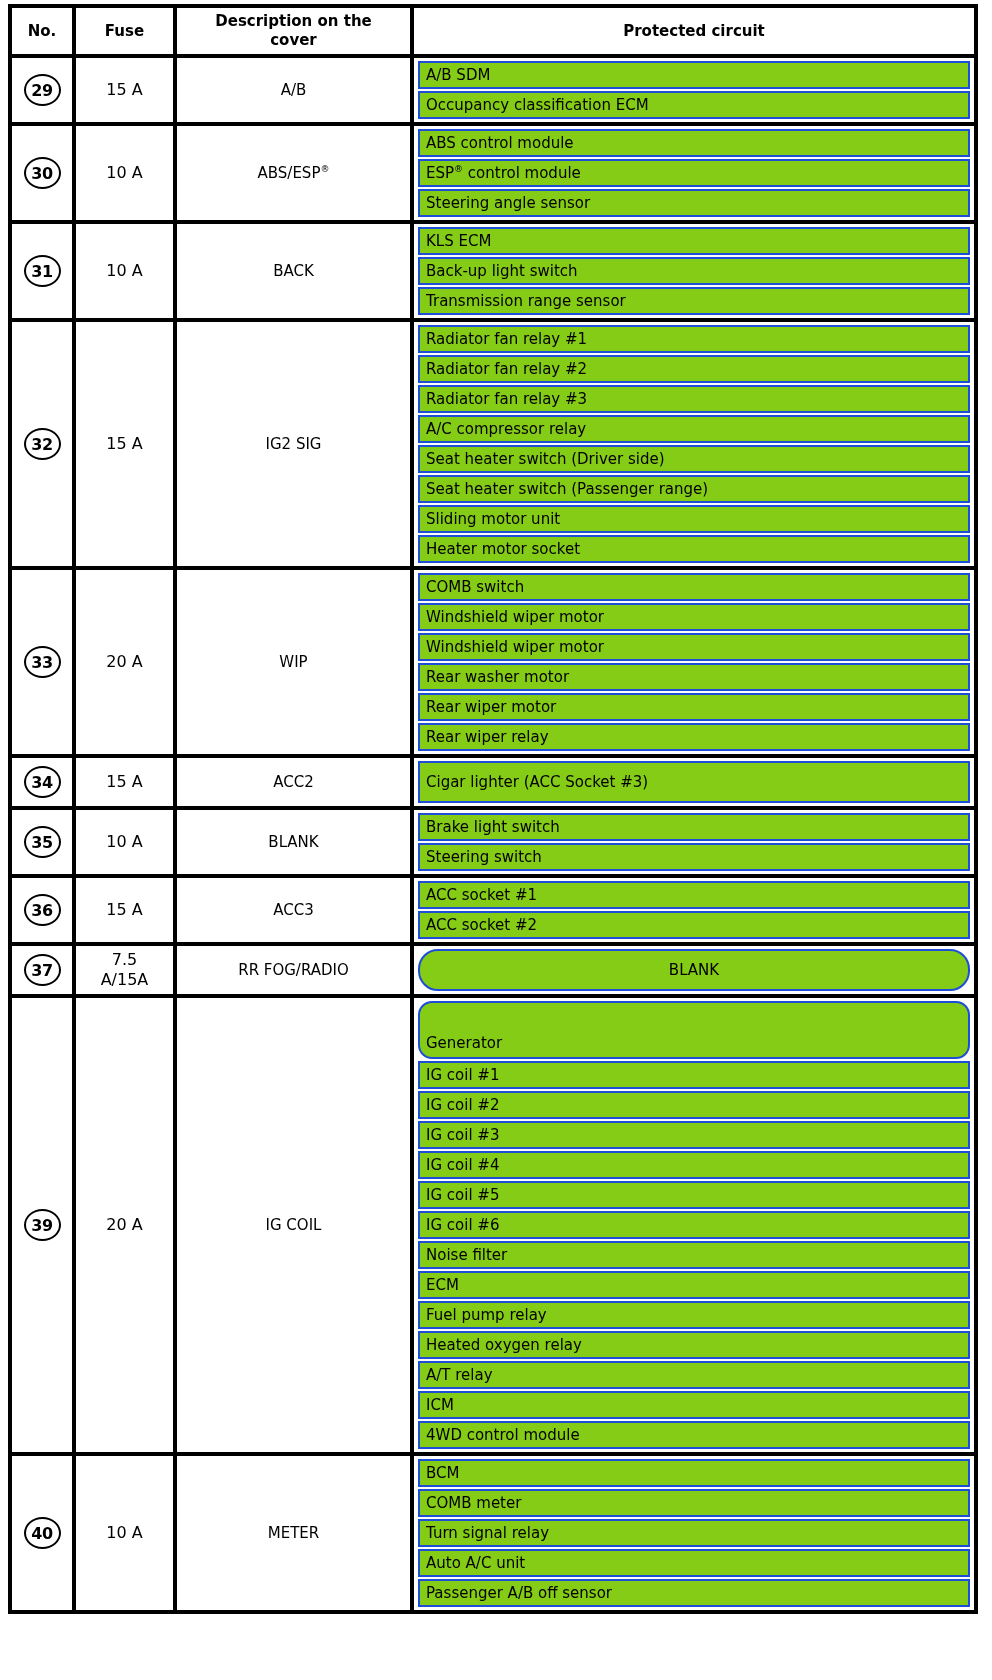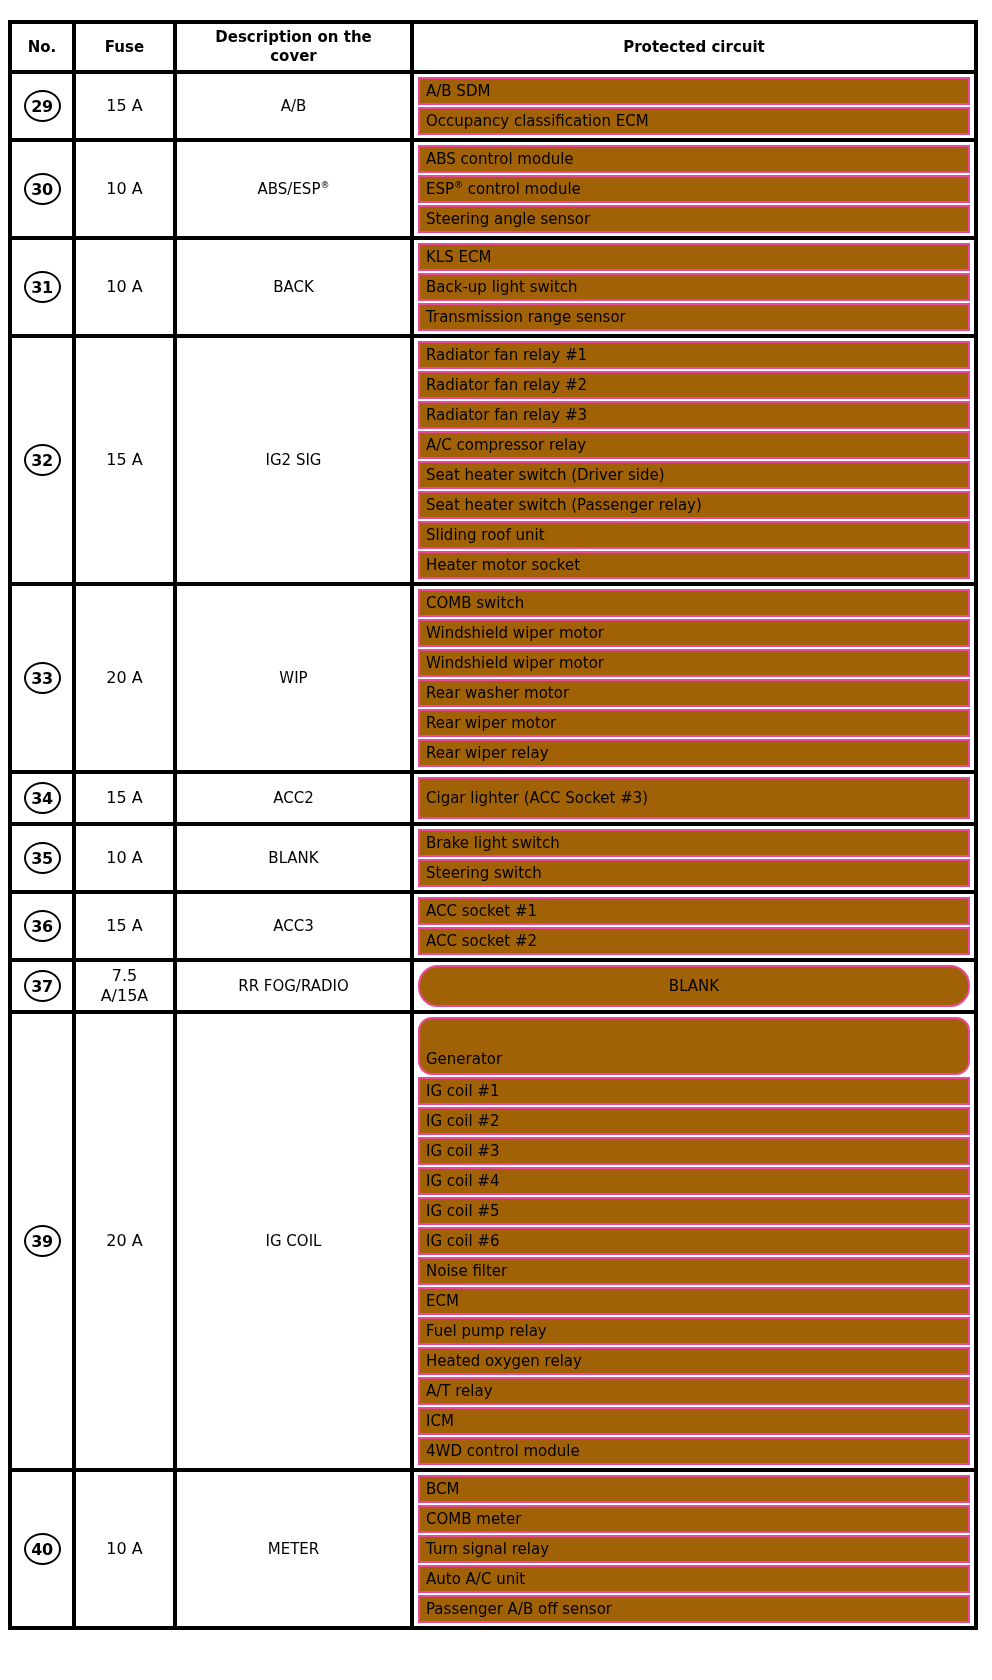--- a/index.html
+++ b/index.html
@@ -4,44 +4,44 @@
 <style>
   html,body { margin:0; padding:0; background:#ffffff; }
   body {
     width:992px; height:1680px; overflow:hidden;
     font-family:"DejaVu Sans","Liberation Sans",sans-serif;
     color:#000;
   }
   .sheet { position:relative; width:992px; height:1680px; background:#fff; }
 
   table.fuse {
-    position:absolute; left:8px; top:20px; width:970px;
+    position:absolute; left:8px; top:4px; width:970px;
     border-collapse:collapse; table-layout:fixed;
     background:#fff;
   }
   table.fuse th, table.fuse td {
     border:4px solid #000;
   }
   th {
     font-size:15px; font-weight:bold; text-align:center; vertical-align:middle;
     height:42px; padding:2px; line-height:1.25;
   }
   th .th-desc { display:inline-block; max-width:180px; }
 
   td.no-cell   { text-align:center; vertical-align:middle; width:64px; padding:2px; }
   td.fuse-cell { text-align:center; vertical-align:middle; font-size:16px; padding:2px; }
   td.fuse-cell span { display:inline-block; max-width:56px; line-height:1.25; }
   td.desc-cell { text-align:center; vertical-align:middle; font-size:15px; padding:2px; line-height:1.25; }
   td.circ-cell { vertical-align:middle; padding:1px 3px; }
 
   .circ-box {
-    border:2px solid #ec4899; margin:2px 1px;
+    border:2px solid #1d4ed8; margin:2px 1px;
     min-height:22px; display:flex; align-items:center;
     padding:1px 6px; font-size:15px; line-height:1.2;
-    background:#a16207;
+    background:#84cc16;
   }
   .circ-box.single { min-height:36px; }
   .circ-box.center { justify-content:center;border-radius:20px; }
   .circ-box.tall   { min-height:48px; align-items:flex-end; padding-bottom:5px;border-radius:14px; }
 
   .circle-num {
     display:inline-flex; align-items:center; justify-content:center;
     width:37px; height:32px; border:2px solid #000; border-radius:50%;
     font-weight:bold; font-size:16px; letter-spacing:-0.5px;
     box-sizing:border-box;
@@ -135,24 +135,24 @@
             <div class="circ-box">
               <span>Radiator fan relay #3</span>
             </div>
             <div class="circ-box">
               <span>A/C compressor relay</span>
             </div>
             <div class="circ-box">
               <span>Seat heater switch (Driver side)</span>
             </div>
             <div class="circ-box">
-              <span>Seat heater switch (Passenger relay)</span>
-            </div>
-            <div class="circ-box">
-              <span>Sliding roof unit</span>
+              <span>Seat heater switch (Passenger range)</span>
+            </div>
+            <div class="circ-box">
+              <span>Sliding motor unit</span>
             </div>
             <div class="circ-box">
               <span>Heater motor socket</span>
             </div>
           </td>
         </tr>
         <tr>
           <td class="no-cell"><span class="circle-num">33</span></td>
           <td class="fuse-cell"><span>20 A</span></td>
           <td class="desc-cell"><span>WIP</span></td>

